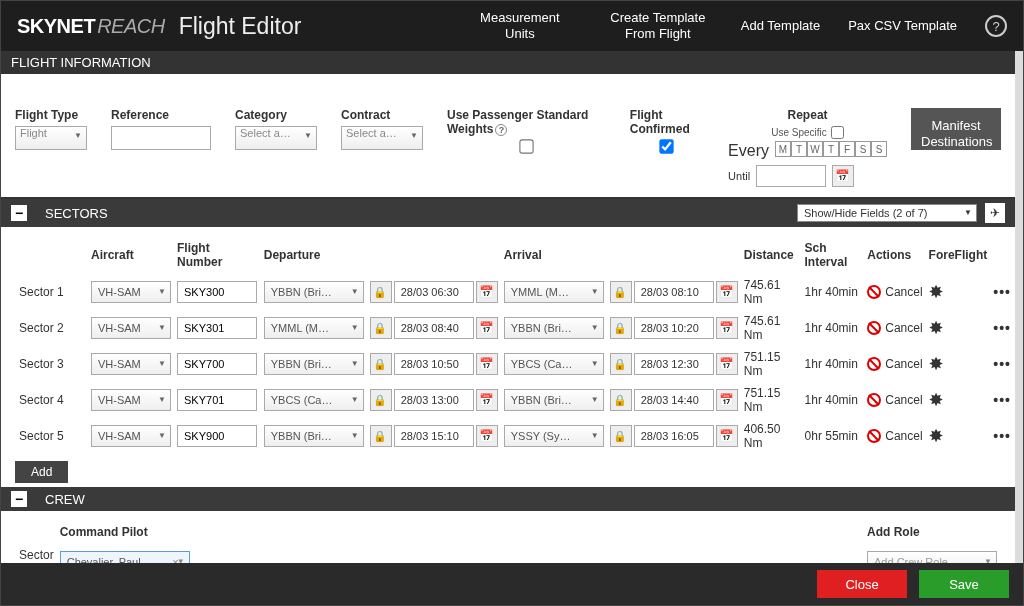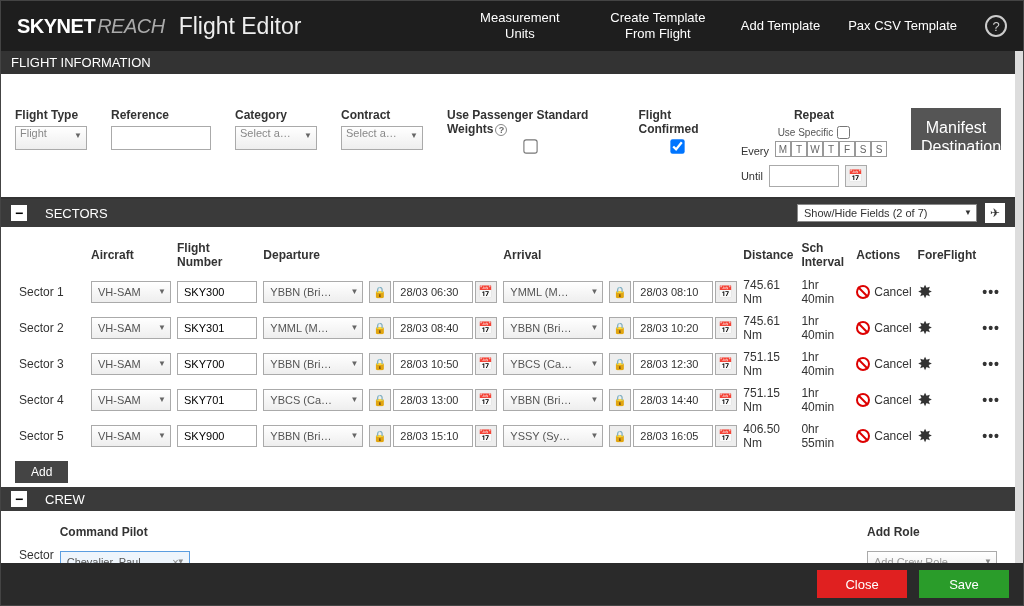--- a/index.html
+++ b/index.html
@@ -23,26 +23,26 @@
 .fi-select, .fi-input { border: 1px solid #aaa; height: 24px; font-size: 11px; padding: 0 4px; background: #fff; }
 .fi-select { width: 72px; color: #888; background: linear-gradient(#fff,#eee); position: relative; }
 .fi-select::after { content: "▼"; position: absolute; right: 4px; top: 4px; font-size: 8px; color: #666; }
 .fi-input { width: 100px; }
 .fi-check { transform: scale(1.1); }
 .day-row { display: flex; gap: 0; margin-bottom: 4px; }
 .day { width: 16px; height: 16px; border: 1px solid #999; font-size: 10px; display: flex; align-items: center; justify-content: center; color: #666; }
 .until-row { display: flex; align-items: center; gap: 6px; }
 .until-row input { width: 70px; height: 22px; border: 1px solid #aaa; }
 .cal-btn { width: 22px; height: 22px; background: #eee; border: 1px solid #aaa; display: flex; align-items: center; justify-content: center; cursor: pointer; }
-.manifest-btn { background: #555; color: #fff; border: none; padding: 10px 10px; font-size: 16px; cursor: pointer; text-align: center; line-height: 1.2; width: 90px; height: 42px; }
+.manifest-btn { background: #555; color: #fff; border: none; padding: 10px 10px; font-size: 13px; cursor: pointer; text-align: center; line-height: 1.2; width: 90px; height: 42px; }
 .sectors-bar-right { margin-left: auto; display: flex; align-items: center; gap: 8px; }
 .show-hide { background: #fff; color: #333; font-size: 11px; padding: 2px 20px 2px 6px; border: 1px solid #888; width: 180px; position: relative; }
 .show-hide::after { content: "▼"; position: absolute; right: 4px; top: 3px; font-size: 8px; }
 .globe-btn { width: 20px; height: 20px; background: #fff; color: #333; display: flex; align-items: center; justify-content: center; cursor: pointer; font-size: 12px; }
-.sectors-body { padding: 8px 11px 4px 14px; }
+.sectors-body { padding: 8px 0 4px 14px; }
 .grid { width: 100%; }
 .grid th { text-align: left; font-size: 12px; font-weight: bold; padding: 4px 2px; }
 .grid td { padding: 3px 2px; font-size: 12px; vertical-align: middle; }
 .sector-label { font-size: 12px; }
 .sel { border: 1px solid #aaa; height: 22px; font-size: 11px; padding: 0 16px 0 6px; background: linear-gradient(#fff,#eee); position: relative; display: inline-flex; align-items: center; color: #555; width: 80px; cursor: pointer; }
 .sel::after { content: "▼"; position: absolute; right: 4px; top: 5px; font-size: 8px; color: #666; }
 .sel.wide { width: 100px; }
 .txt { border: 1px solid #aaa; height: 22px; width: 80px; font-size: 11px; padding: 0 6px; background: #fff; }
 .lock { display: inline-flex; align-items: center; justify-content: center; width: 22px; height: 22px; background: #eee; border: 1px solid #aaa; color: #666; font-size: 11px; }
 .dt-input { border: 1px solid #aaa; height: 22px; width: 80px; font-size: 11px; padding: 0 6px; background: #fff; display: inline-flex; align-items: center; }
@@ -118,21 +118,21 @@
     </div>
     <div class="fi-col">
       <div style="display:flex; justify-content:space-between; align-items:center;flex-direction:column;">
         <span class="fi-label">Repeat</span>
         <span class="use-spec">
               <span>Use Specific</span>
               <input type="checkbox" style="">
             </span>
       </div>
       <div style="display:flex; align-items:center; gap:6px; margin-bottom:4px;">
-        <span style="font-size:11px">Every</span>
+        <span style="font-size:16px">Every</span>
         <div class="day-row" id="day-row">
               <div class="day">M</div>
               <div class="day">T</div>
               <div class="day">W</div>
               <div class="day">T</div>
               <div class="day">F</div>
               <div class="day">S</div>
               <div class="day">S</div>
             </div>
       </div>

